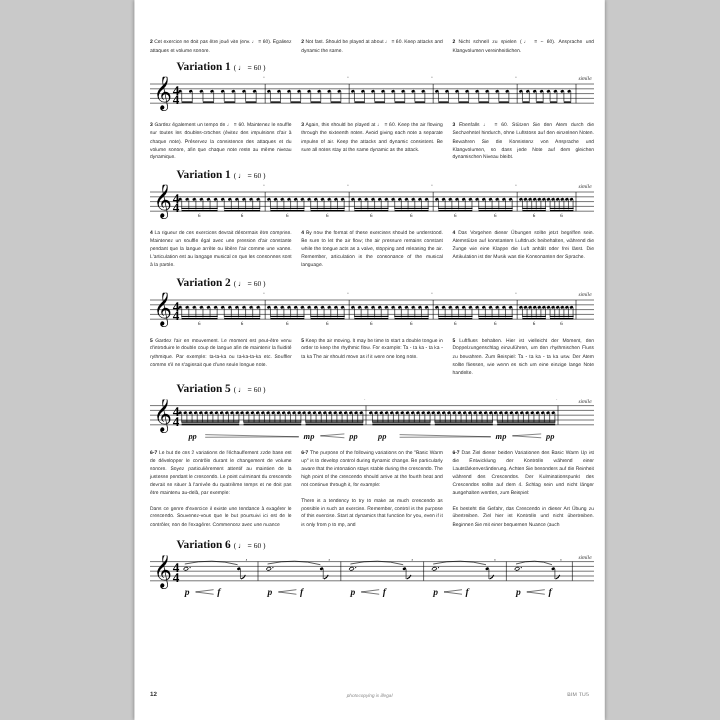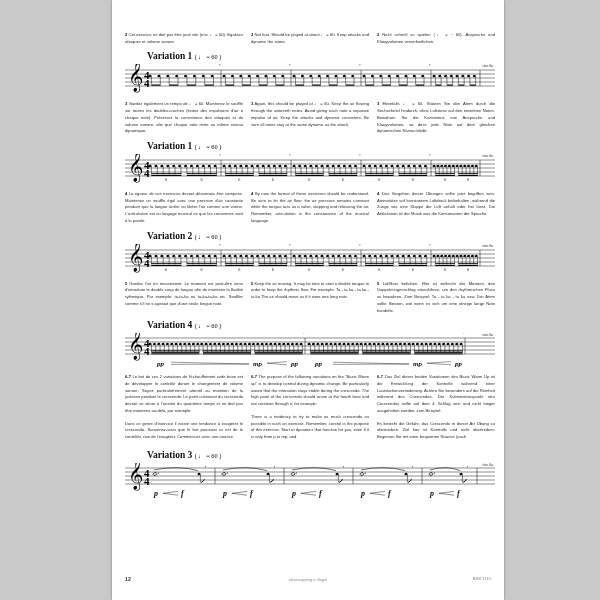--- a/index.html
+++ b/index.html
@@ -612,21 +612,21 @@
   </div>
 
   <div class="cols">
     <div class="col"><b>5</b> Gardez l'air en mouvement. Le moment est peut-être venu d'introduire le double coup de langue afin de maintenir la fluidité rythmique. Par exemple: ta-ta-ka ou ta-ka-ta-ka etc. Souffler comme s'il ne s'agissait que d'une seule longue note.</div>
     <div class="col"><b>5</b> Keep the air moving. It may be time to start a double tongue in order to keep the rhythmic flow. For example: Ta - ta ka - ta ka - ta ka The air should move as if it were one long note.</div>
     <div class="col"><b>5</b> Luftfluss behalten. Hier ist vielleicht der Moment, den Doppelzungenschlag einzuführen, um den rhythmischen Fluss zu bewahren. Zum Beispiel: Ta - ta ka - ta ka usw. Der Atem sollte fliessen, wie wenn es sich um eine einzige lange Note handelte.</div>
   </div>
 
   <div class="system tall">
     <div class="varhead">
-      <span>Variation 4</span>
+      <span>Variation 5</span>
       <span class="tempo">( ♩ = 60 )</span>
     </div>
     <div class="simile">simile</div>
     <div class="staffwrap">
       <svg width="370" height="37" viewBox="0 0 370 37">
         <g stroke="#000" stroke-width="0.45">
           <line x1="0" y1="5" x2="370" y2="5"></line>
               <line x1="0" y1="9" x2="370" y2="9"></line>
           <line x1="0" y1="13" x2="370" y2="13"></line>
               <line x1="0" y1="17" x2="370" y2="17"></line>
@@ -838,21 +838,21 @@
     </div>
     <div class="col">
       <p><b>6-7</b> Das Ziel dieser beiden Variationen des Basic Warm Up ist die Entwicklung der Kontrolle während einer Lautstärkenveränderung. Achten Sie besonders auf die Reinheit während des Crescendos. Der Kulminationspunkt des Crescendos sollte auf dem 4. Schlag sein und nicht länger ausgehalten werden, zum Beispiel:</p>
       <span class="pad"></span>
       <p>Es besteht die Gefahr, das Crescendo in dieser Art Übung zu übertreiben. Ziel hier ist Kontrolle und nicht übertreiben. Beginnen Sie mit einer bequemen Nuance (auch</p>
     </div>
   </div>
 
   <div class="system tall">
     <div class="varhead">
-      <span>Variation 3</span>
+      <span>Variation 6</span>
       <span class="tempo">( ♩ = 60 )</span>
     </div>
     <div class="simile">simile</div>
     <div class="staffwrap">
       <svg width="370" height="40" viewBox="0 0 370 40">
         <g stroke="#000" stroke-width="0.45">
           <line x1="0" y1="5" x2="370" y2="5"></line>
               <line x1="0" y1="9" x2="370" y2="9"></line>
           <line x1="0" y1="13" x2="370" y2="13"></line>
               <line x1="0" y1="17" x2="370" y2="17"></line>

